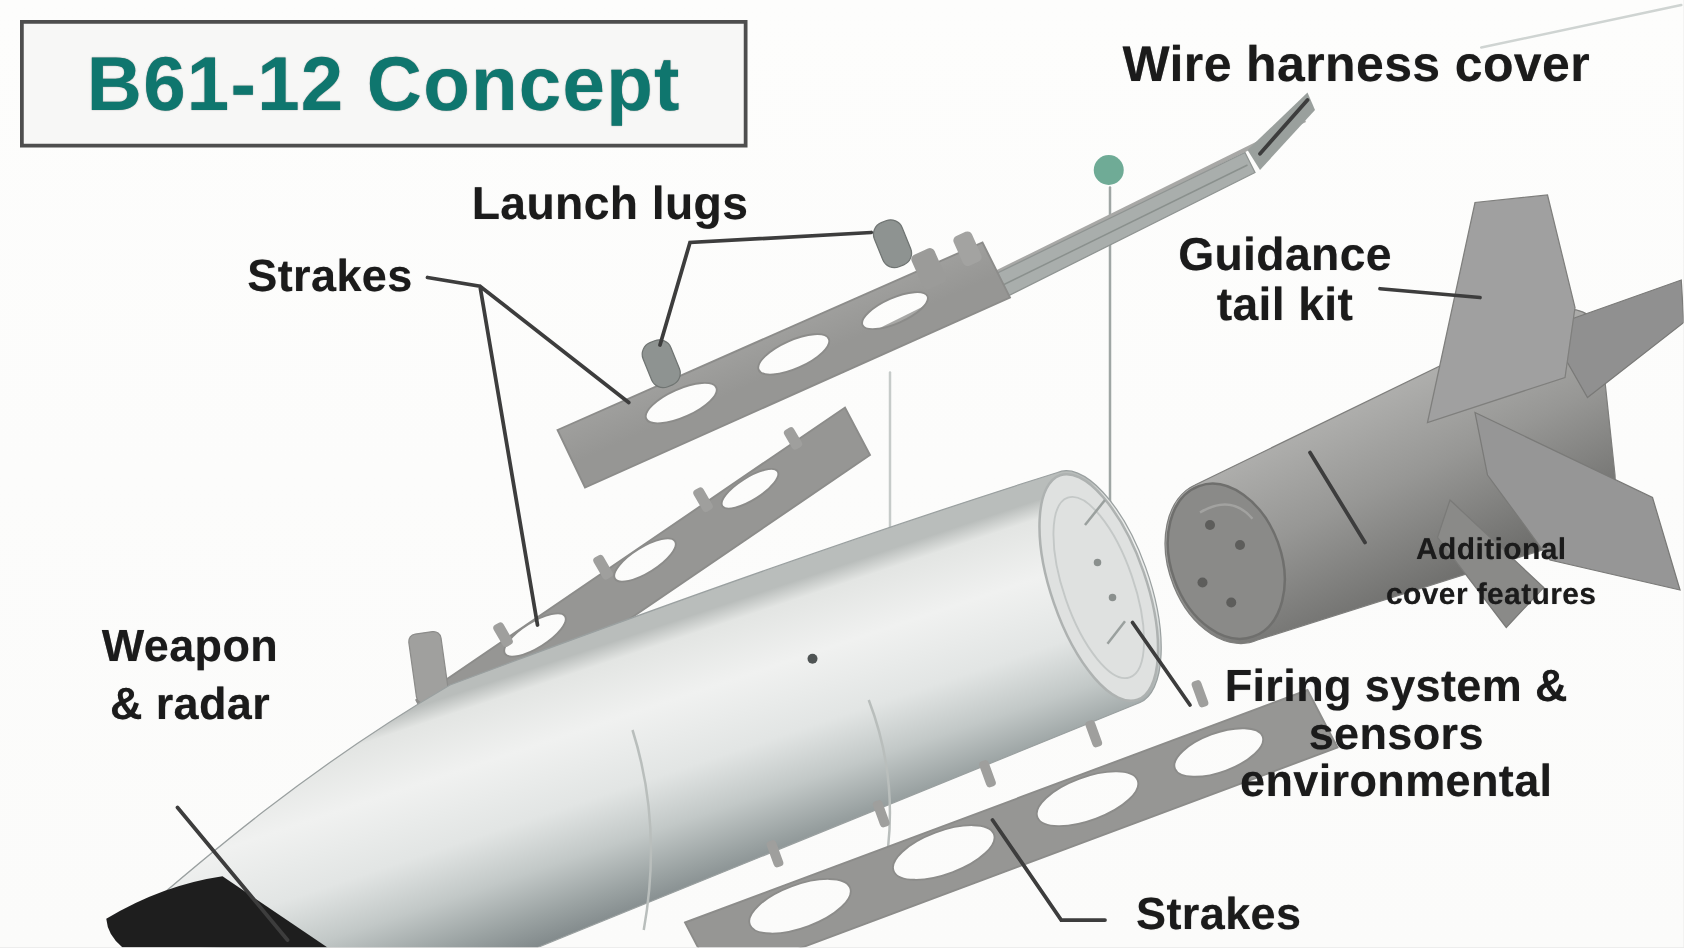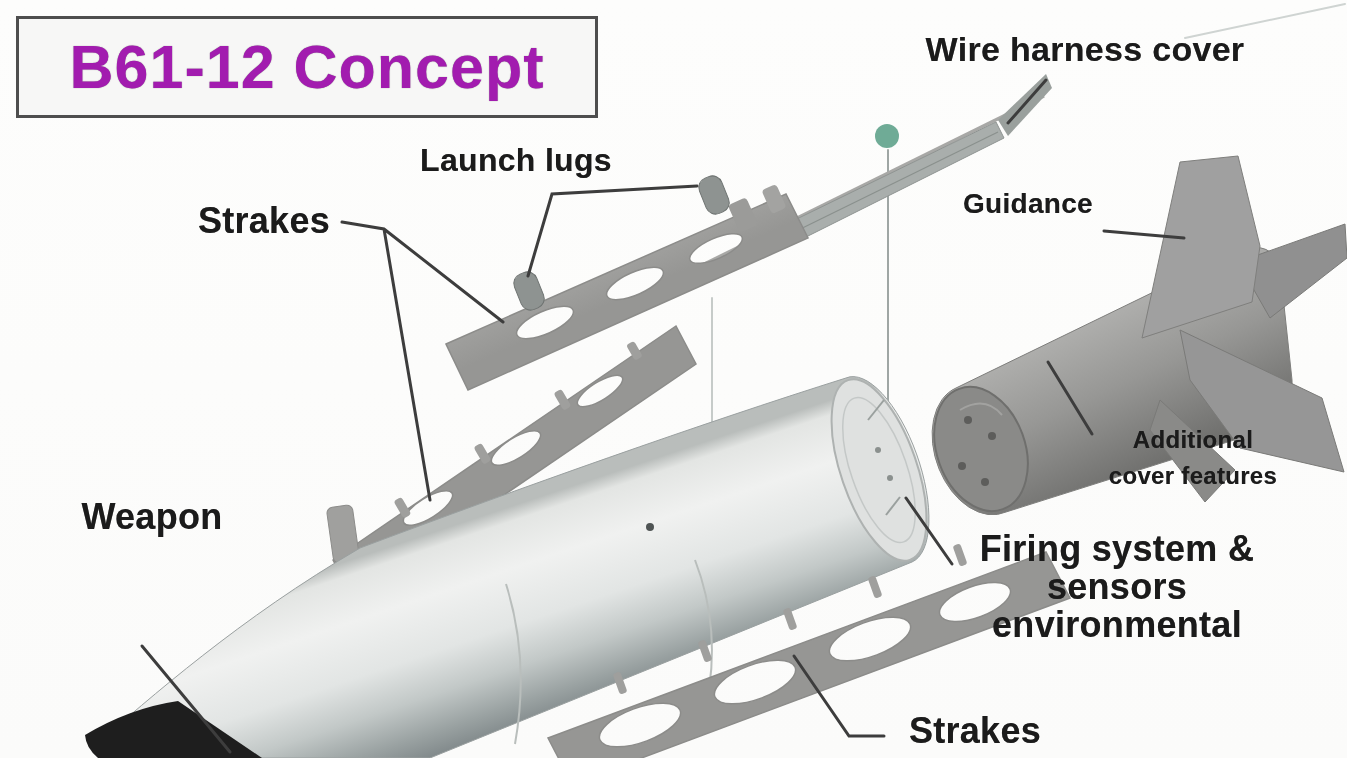--- a/index.html
+++ b/index.html
@@ -24,28 +24,28 @@
   .lbl div{white-space:nowrap;}
   .title-box{
     position:absolute;
     left:16px;top:16px;width:582px;height:102px;
     border:3px solid #4e4e4e;
     background:#f7f7f6;
     display:flex;align-items:center;justify-content:center;
     box-sizing:border-box;
   }
   .title-box span{
-    font-weight:bold;font-size:61px;color:#a21caf;
+    font-weight:bold;font-size:61px;color:#0f766e;
     letter-spacing:1px;
     text-shadow:0 0 1px rgba(20,20,20,.5);
   }
-  .lbl-wire{left:880px;top:30px;width:410px;font-size:34px;}
-  .lbl-launch{left:396px;top:142px;width:240px;font-size:32px;}
+  .lbl-wire{left:880px;top:30px;width:410px;font-size:40px;}
+  .lbl-launch{left:368px;top:142px;width:240px;font-size:37px;}
   .lbl-strakes-up{left:186px;top:200px;width:156px;font-size:36px;}
-  .lbl-guidance{left:928px;top:184px;width:200px;font-size:28px;line-height:40px;}
+  .lbl-guidance{left:928px;top:184px;width:200px;font-size:37px;line-height:40px;}
   .lbl-additional{left:1044px;top:422px;width:298px;font-size:24px;line-height:36px;}
   .lbl-weapon{left:36px;top:494px;width:232px;font-size:36px;line-height:46px;text-align:center;}
   .lbl-firing{left:952px;top:530px;width:330px;font-size:36px;line-height:38px;}
   .lbl-strakes-low{left:892px;top:710px;width:166px;font-size:36px;}
 </style>
 </head>
 <body>
 
 <div class="stage">
 
@@ -181,29 +181,31 @@
   </div>
 
   <div class="lbl lbl-wire">Wire harness cover</div>
 
   <div class="lbl lbl-launch">Launch lugs</div>
 
   <div class="lbl lbl-strakes-up">Strakes</div>
 
   <div class="lbl lbl-guidance">
     <div>Guidance</div>
+    <div>tail kit</div>
   </div>
 
   <div class="lbl lbl-additional">
     <div>Additional</div>
     <div>cover features</div>
   </div>
 
   <div class="lbl lbl-weapon">
     <div>Weapon</div>
+    <div>&amp; radar</div>
   </div>
 
   <div class="lbl lbl-firing">
     <div>Firing system &amp;</div>
     <div>sensors</div>
     <div>environmental</div>
   </div>
 
   <div class="lbl lbl-strakes-low">Strakes</div>
 

